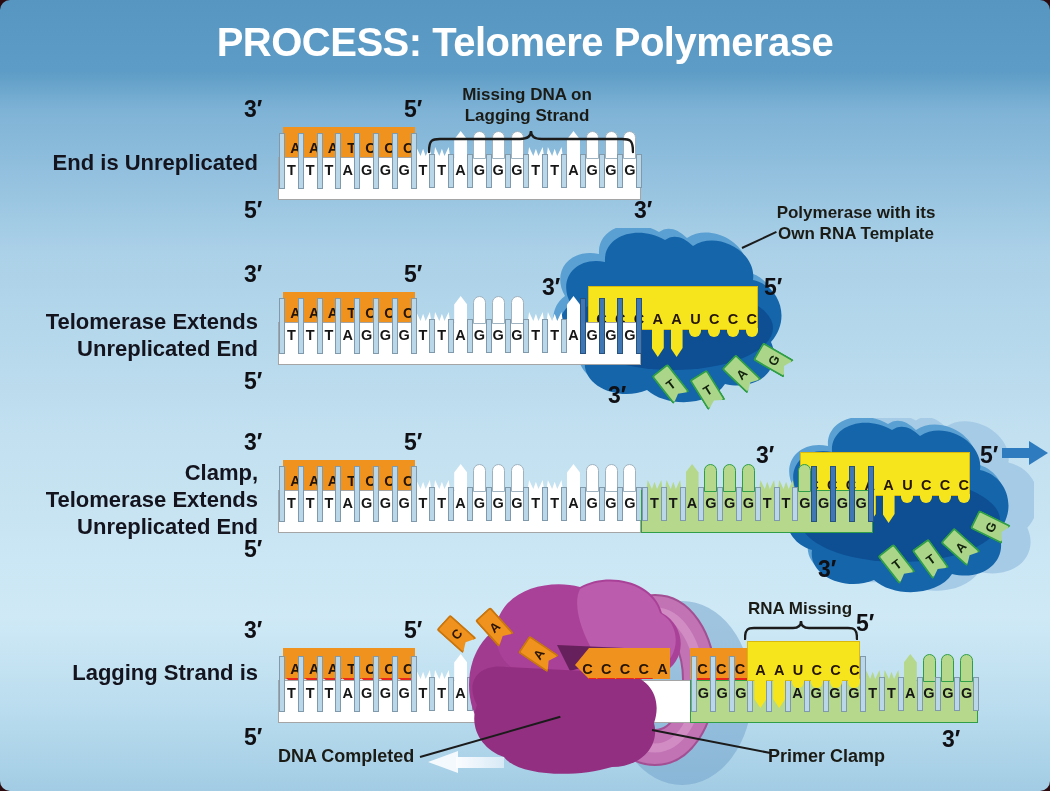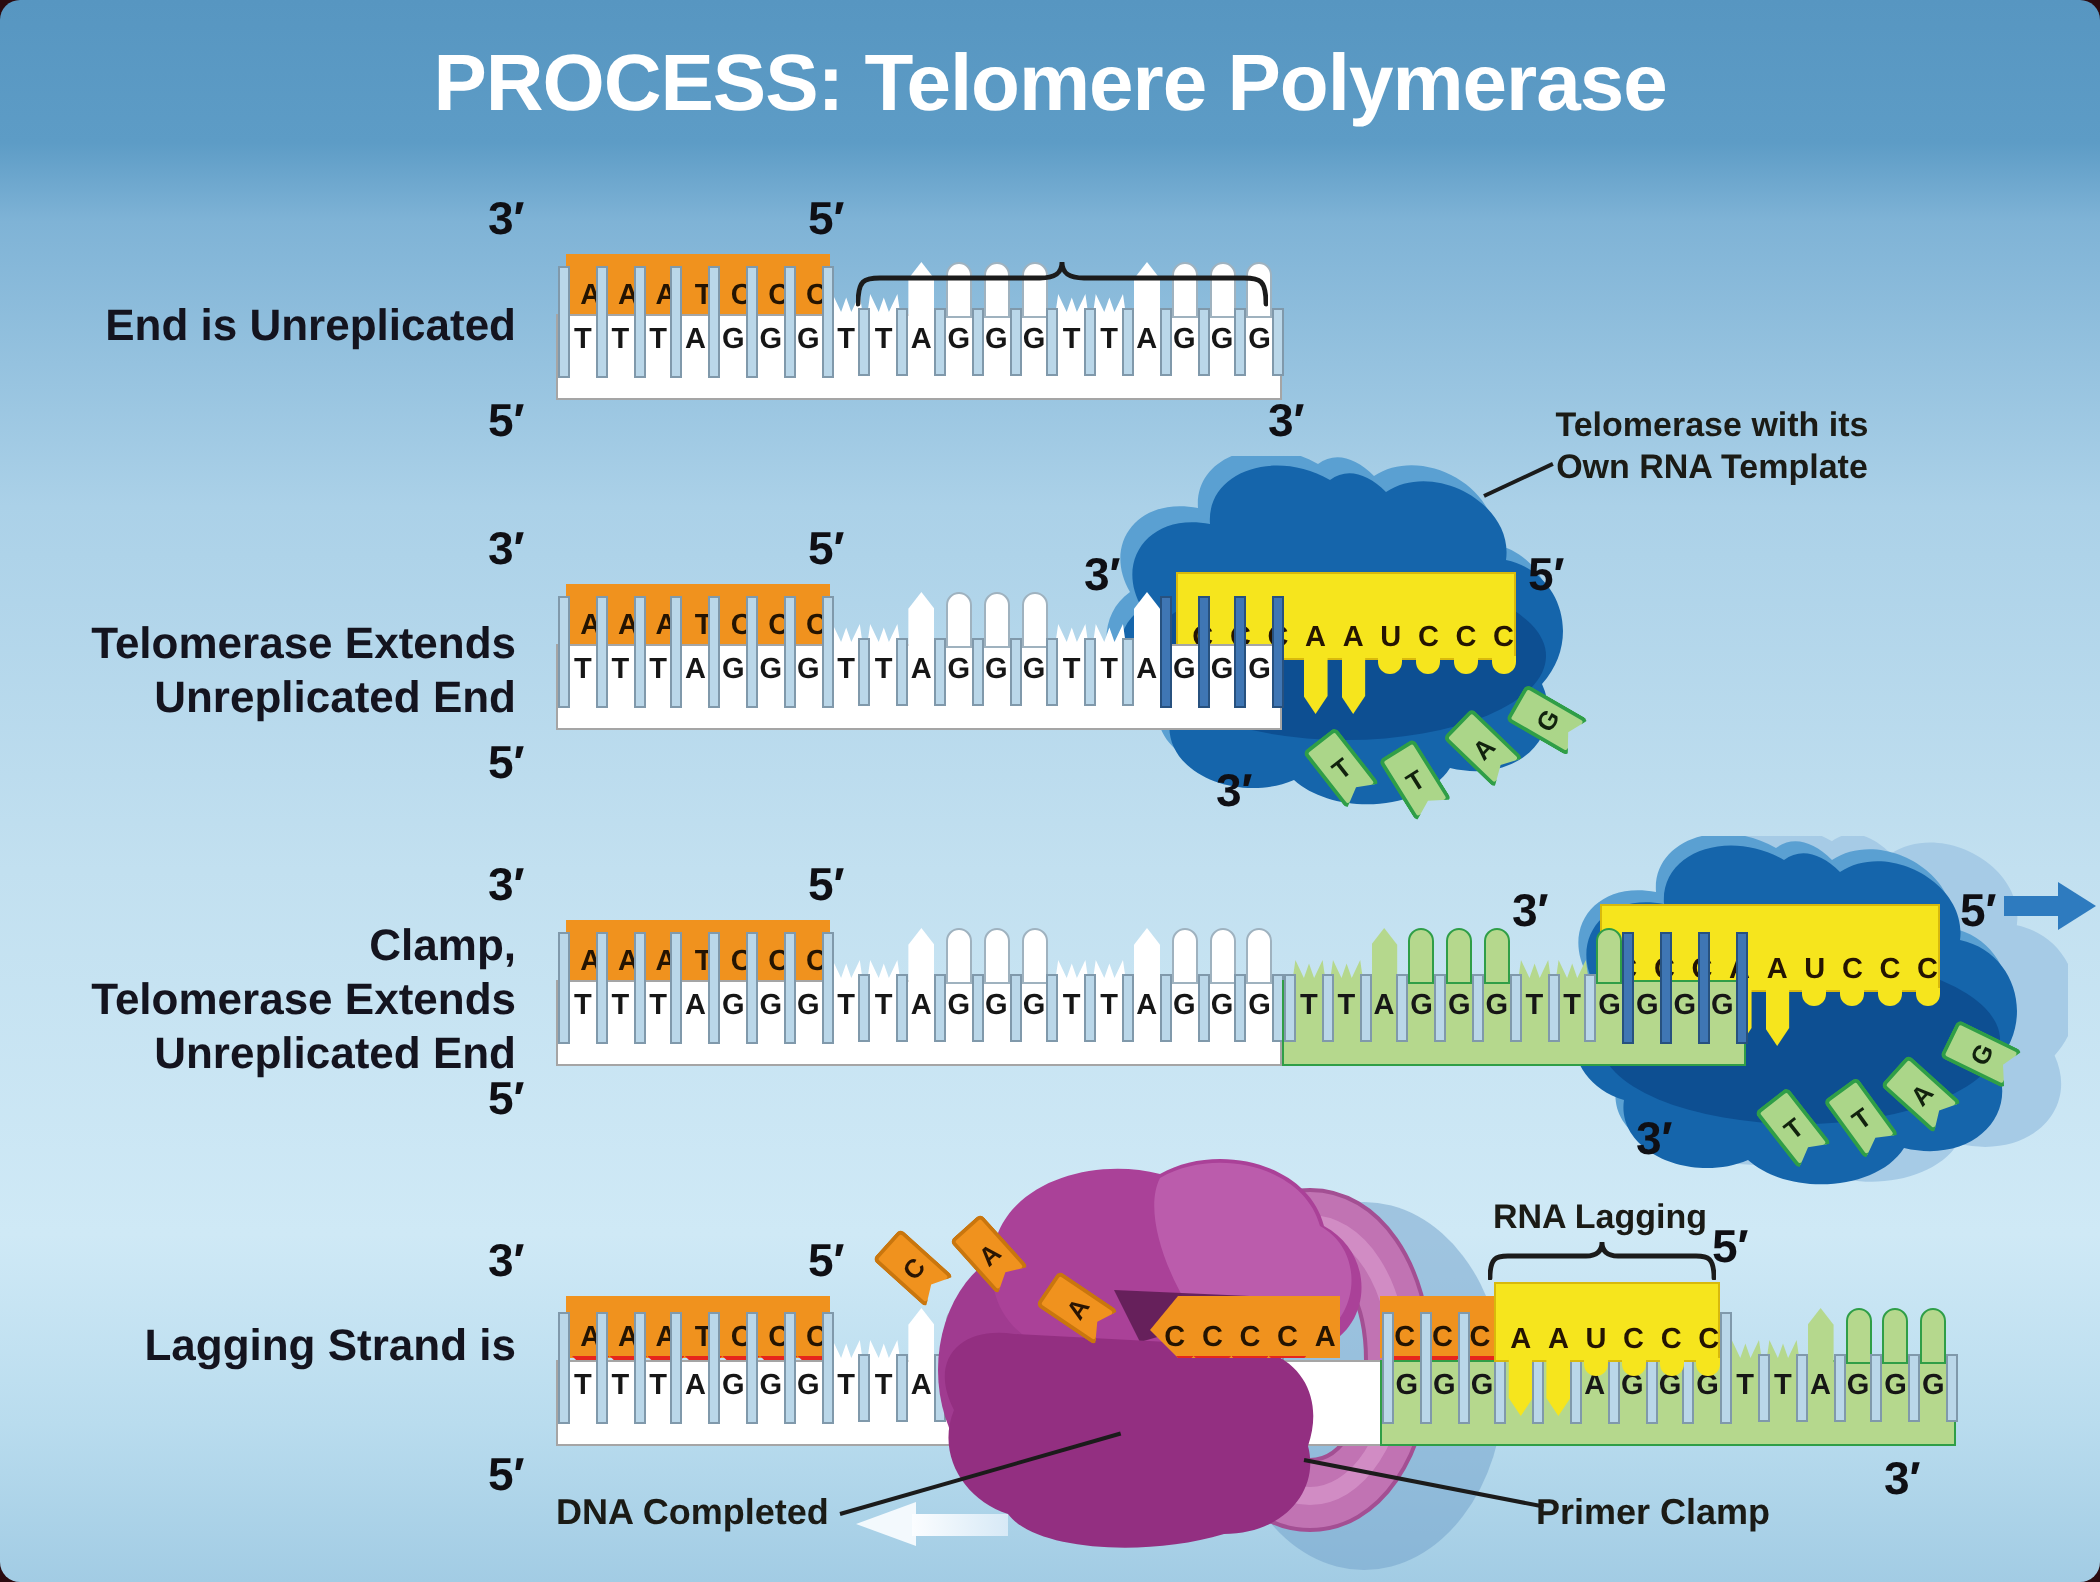--- a/index.html
+++ b/index.html
@@ -176,20 +176,24 @@
       <i class="peg short" style="left: 225.6px;"></i>
       <i class="peg short" style="left: 244.4px;"></i>
       <i class="peg short" style="left: 263.2px;"></i>
       <i class="peg short" style="left: 282px;"></i>
       <i class="peg short" style="left: 300.8px;"></i>
       <i class="peg short" style="left: 319.6px;"></i>
       <i class="peg short" style="left: 338.4px;"></i>
       <i class="peg short" style="left: 357.2px;"></i>
     </div>
 
+  <div class="ann" style="left:437px;top:84px;width:180px;text-align:center;">
+    <div>Missing DNA on</div>
+    <div>Lagging Strand</div>
+  </div>
   <svg class="brace" style="left:428px;top:130px;" width="206" height="24">
     <path d="M1,22 C1,10 4,9 12,9 L92,9 C99,9 103,7 103,1 C103,7 107,9 114,9 L194,9 C202,9 205,10 205,22"></path>
   </svg>
 
   <div class="stage-label" style="top:308px;">
     <div>Telomerase Extends</div>
     <div>Unreplicated End</div>
   </div>
   <div class="prime" style="left:244px;top:261px;">3′</div>
   <div class="prime" style="left:404px;top:261px;">5′</div>
@@ -365,21 +369,21 @@
       <span>T</span>
     </div>
   <div class="tab" style="left:731px;top:356px;transform:rotate(-46deg);">
       <span>A</span>
     </div>
   <div class="tab" style="left:763px;top:342px;transform:rotate(-60deg);">
       <span>G</span>
     </div>
 
   <div class="ann" style="left:772px;top:202px;width:168px;text-align:center;">
-    <div>Telomerase with its</div>
+    <div>Polymerase with its</div>
     <div>Own RNA Template</div>
   </div>
   <div class="leader" style="left:742px;top:247px;width:38px;transform:rotate(-25deg);"></div>
 
   <div class="stage-label" style="top:459px;">
     <div>Clamp,</div>
     <div>Telomerase Extends</div>
     <div>Unreplicated End</div>
   </div>
   <div class="prime" style="left:244px;top:429px;">3′</div>
@@ -914,21 +918,21 @@
   <div class="tab orange" style="left:446px;top:616px;transform:rotate(-48deg);">
       <span>C</span>
     </div>
   <div class="tab orange" style="left:484px;top:609px;transform:rotate(-42deg);">
       <span>A</span>
     </div>
   <div class="tab orange" style="left:528px;top:636px;transform:rotate(-56deg);z-index:6;">
       <span>A</span>
     </div>
 
-  <div class="ann" style="left:740px;top:598px;width:120px;text-align:center;">RNA Lagging</div>
+  <div class="ann" style="left:740px;top:598px;width:120px;text-align:center;">RNA Missing</div>
   <svg class="brace" style="left:744px;top:620px;" width="114" height="20">
     <path d="M1,19 C1,9 4,8 10,8 L49,8 C54,8 57,6 57,1 C57,6 60,8 65,8 L104,8 C110,8 113,9 113,19"></path>
   </svg>
 
   <div class="ann" style="left:278px;top:746px;font-size:18px;">DNA Completed</div>
   <div class="leader" style="left:420px;top:756px;width:146px;transform:rotate(-16deg);"></div>
   <div class="ann" style="left:768px;top:746px;font-size:18px;">Primer Clamp</div>
   <div class="leader" style="left:652px;top:729px;width:122px;transform:rotate(11deg);"></div>
 
   <div class="arrow-tri" style="left:428px;top:751px;border-top:11px solid transparent;border-bottom:11px solid transparent;border-right:30px solid #f3f9fd;"></div>

